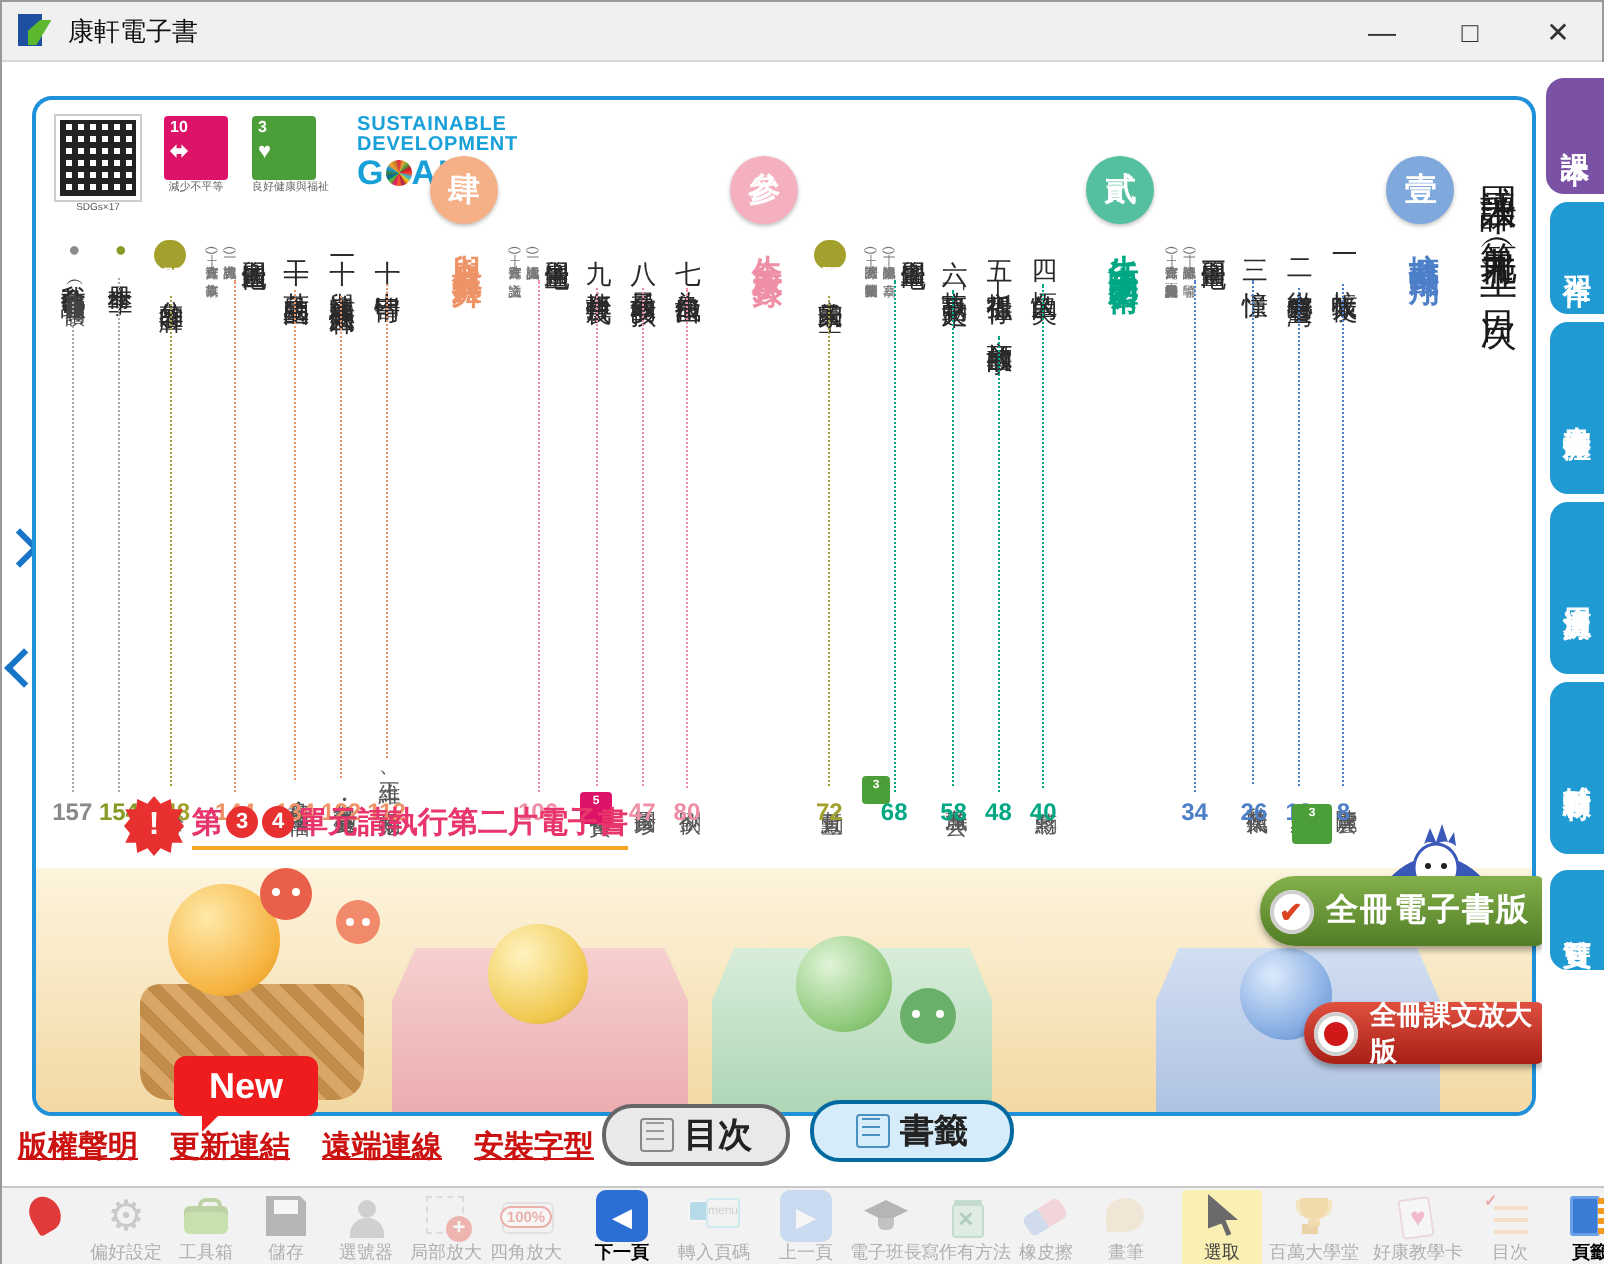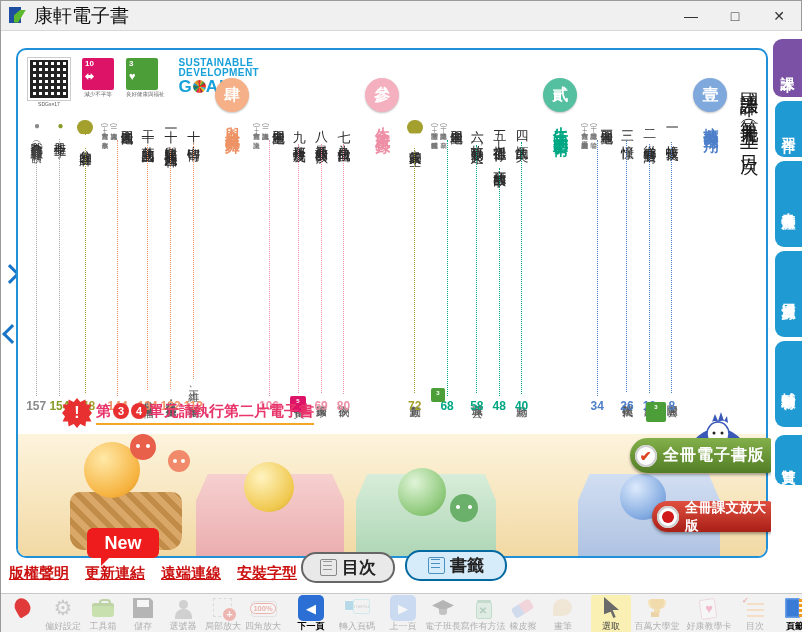--- a/index.html
+++ b/index.html
@@ -4,21 +4,21 @@
 <style>
   html,body{margin:0;padding:0;}
   body{width:802px;height:632px;font-family:"Liberation Sans",sans-serif;background:#e8e8e8;overflow:hidden;}
   #win{position:relative;width:802px;height:632px;background:#fff;border:1px solid #9a9a9a;box-sizing:border-box;}
 
   
   #titlebar{position:absolute;left:0;top:0;width:100%;height:30px;background:#f0f0f0;border-bottom:1px solid #d8d8d8;display:flex;align-items:center;box-sizing:border-box;}
   #applogo{width:18px;height:18px;margin:0 7px 0 8px;position:relative;}
   #applogo .b1{position:absolute;left:0;top:0;width:12px;height:16px;background:#1f4fa0;}
   #applogo .b2{position:absolute;left:5px;top:3px;width:12px;height:13px;background:#5cb82e;clip-path:polygon(0 45%,55% 0,100% 0,35% 100%,0 100%);}
-  #apptitle{font-size:19px;color:#111;}
+  #apptitle{font-size:13px;color:#111;}
   #winctl{margin-left:auto;display:flex;align-items:center;height:100%;}
   .wbtn{width:44px;height:100%;display:flex;align-items:center;justify-content:center;font-size:14px;color:#333;}
 
   
   #main{position:absolute;left:0;top:30px;width:802px;height:562px;background:#fff;}
   #frame{position:absolute;left:15px;top:17px;width:752px;height:510px;border:2px solid #2090d8;border-radius:10px;box-sizing:border-box;overflow:hidden;background:#fff;}
 
   
   .chev{position:absolute;width:11px;height:11px;border:3px solid #1874c6;border-left:none;border-bottom:none;}
   #chev-r{left:2px;top:236px;transform:rotate(45deg);}
@@ -317,21 +317,21 @@
           <div class="toc-col lesson-col" style="--c: #ee8fa6;">
             <div class="vtext lesson-title">七　為生命找出口</div>
             <div class="leader"></div>
             <div class="vtext author">劉俠</div>
             <div class="pagenum">80</div>
           </div>
           <div class="toc-col lesson-col" style="--c: #ee8fa6;">
             <div class="vtext lesson-title">八　最勇敢的女孩</div>
             <div class="leader"></div>
             <div class="vtext author">黃國珍</div>
-            <div class="pagenum">69</div>
+            <div class="pagenum">47</div>
           </div>
           <div class="toc-col lesson-col" style="--c: #ee8fa6;">
             <div class="vtext lesson-title">九　在挫折中成長</div>
             <div class="leader"></div>
             <div class="vtext author">楊裕貿</div>
             <div class="pagenum">96</div>
           </div>
           <div class="toc-col map-col" style="--c: #ee8fa6;">
             <div class="map-top">
               <div class="map-label">學習地圖三</div>

